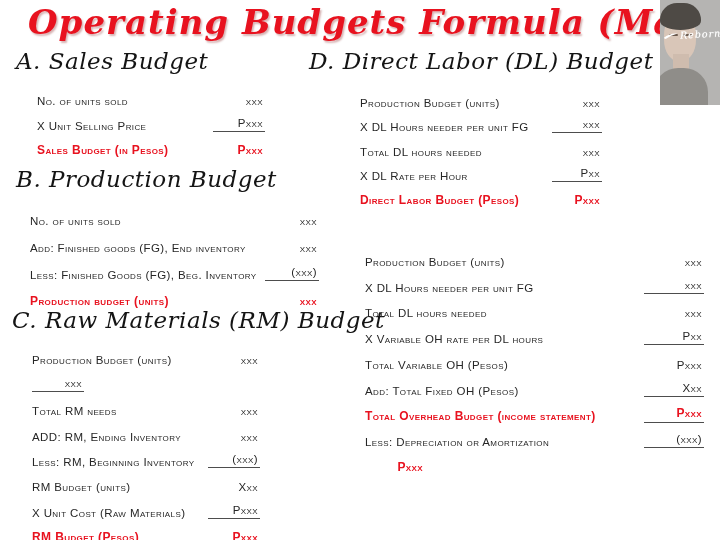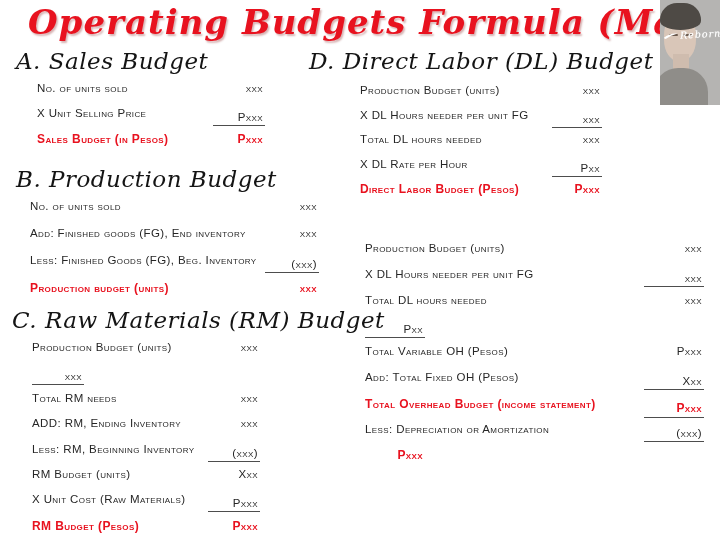--- a/index.html
+++ b/index.html
@@ -17,21 +17,21 @@
     text-shadow:1.5px 1.5px 2px rgba(120,0,0,0.30);
   }
   
   .budget { position:absolute; }
   .budget-heading {
     margin:8px; font-family:"DejaVu Serif", serif; font-style:italic;
     font-weight:normal; font-size:23px; line-height:26px; color:#141414;
     white-space:nowrap; letter-spacing:0.5px;
   }
   .rows { display:flex; flex-direction:column; }
-  .row { display:flex; align-items:flex-start; justify-content:space-between; }
+  .row { display:flex; align-items:flex-end; justify-content:space-between; }
   .label, .value {
     font-variant:small-caps; font-size:11.5px; color:var(--ink);
     letter-spacing:0.4px; white-space:nowrap;
   }
   .value { flex:none; text-align:right; padding-right:2px; }
   .row.underline .value { border-bottom:1.5px solid #4d4d4d; padding-bottom:2px; margin-top:4px; }
   .row.emphasis .label, .row.emphasis .value {
     color:var(--red); font-weight:bold; font-size:12px;
   }
   
@@ -209,20 +209,21 @@
         </div>
         <div class="row underline">
           <span class="label">X DL Hours needer per unit FG</span>
           <span class="value">xxx</span>
         </div>
         <div class="row">
           <span class="label">Total DL hours needed</span>
           <span class="value">xxx</span>
         </div>
         <div class="row underline">
+          <span class="label">X Variable OH rate per DL hours</span>
           <span class="value">Pxx</span>
         </div>
         <div class="row">
           <span class="label">Total Variable OH (Pesos)</span>
           <span class="value">Pxxx</span>
         </div>
         <div class="row underline">
           <span class="label">Add: Total Fixed OH (Pesos)</span>
           <span class="value">Xxx</span>
         </div>

